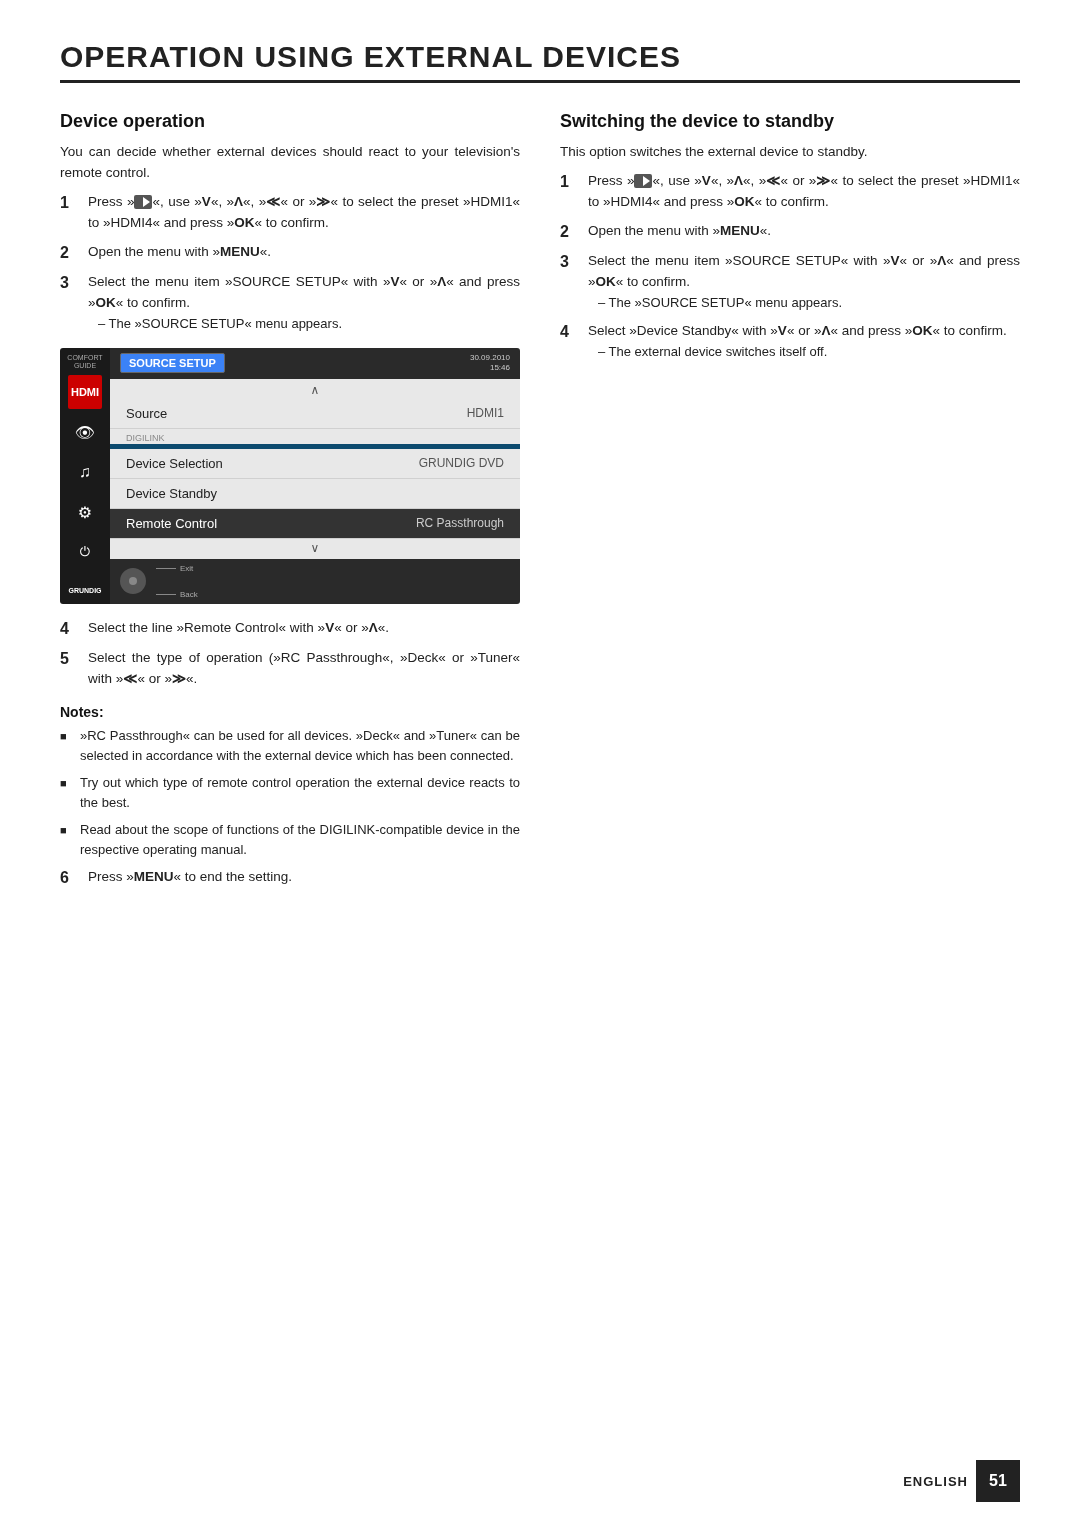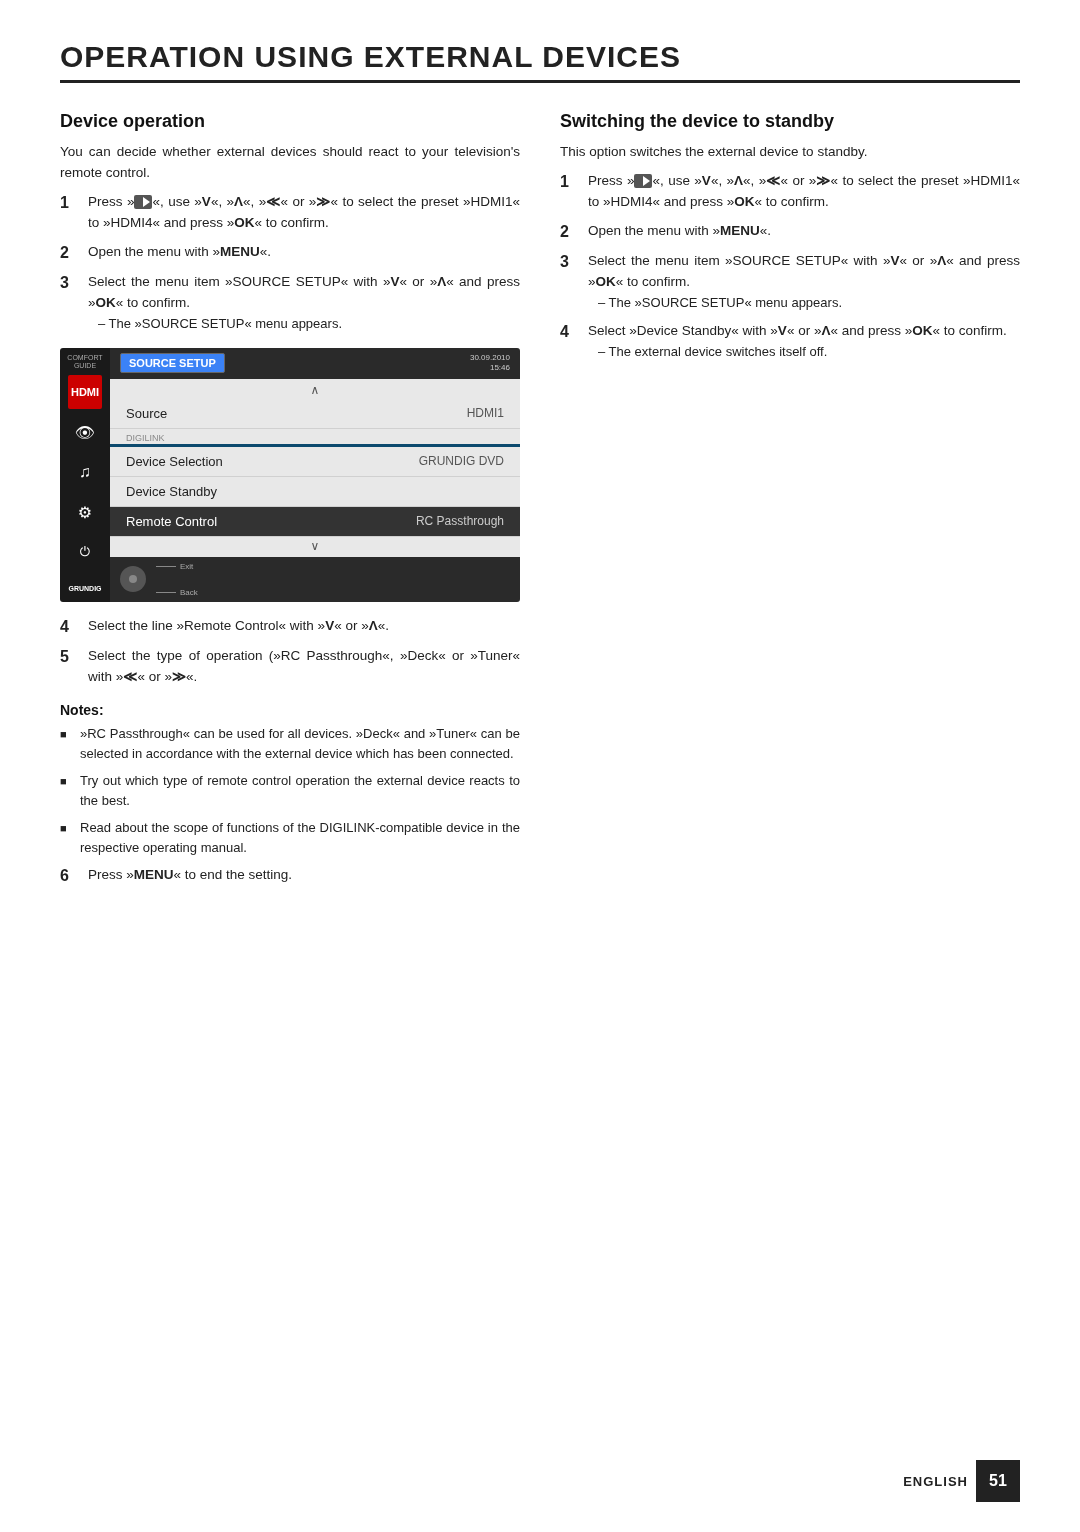--- a/index.html
+++ b/index.html
@@ -197,21 +197,21 @@
     .tv-menu-row.selected .row-value {
       color: #ccc;
     }
 
     .tv-digilink-label {
       font-size: 9px;
       color: #888;
       padding: 4px 16px 1px;
       text-transform: uppercase;
       background: #e8e8e8;
-      border-bottom: 3px solid #0c4a6e;
+      border-bottom: 5px solid #0c4a6e;
     }
 
     .tv-bottom-bar {
       background: #2a2a2a;
       display: flex;
       align-items: center;
       padding: 5px 10px;
       gap: 10px;
     }
     .tv-bottom-disc {

